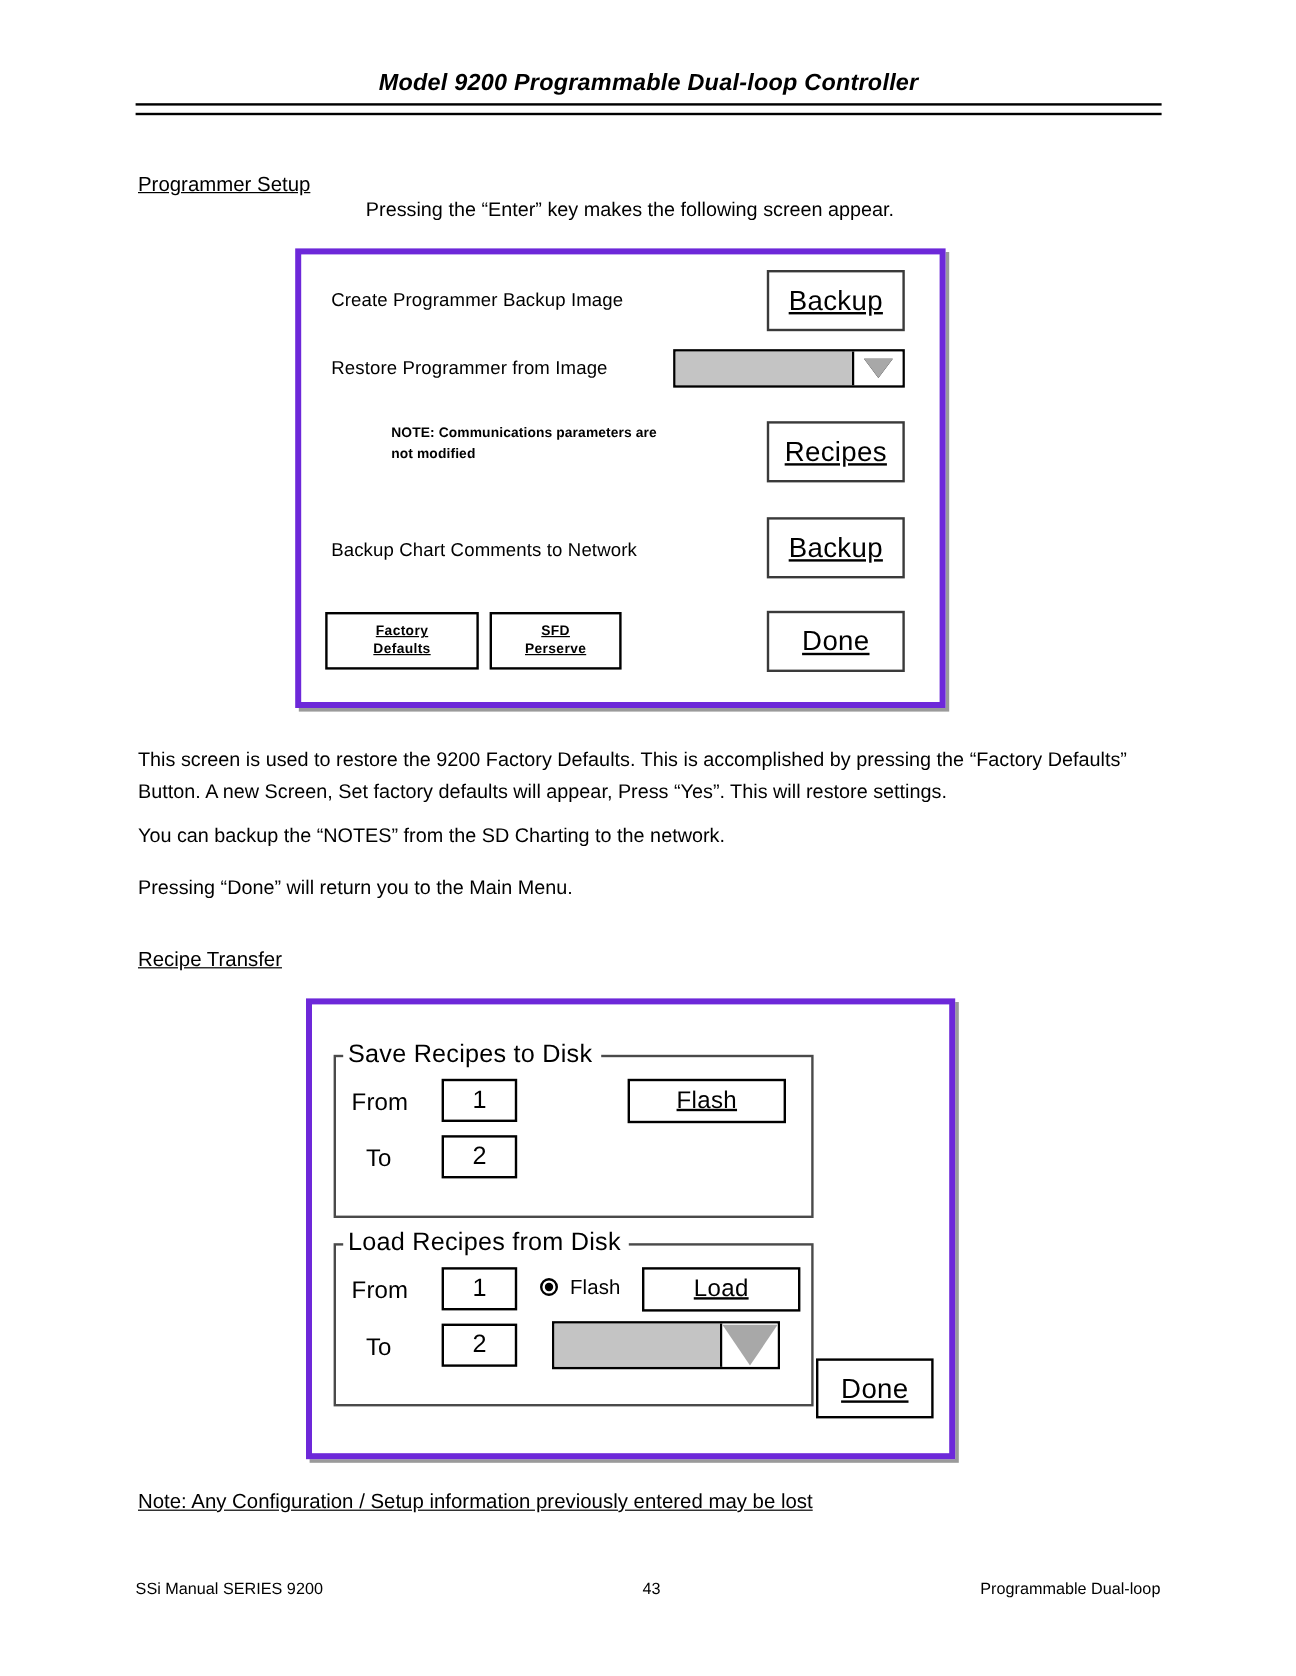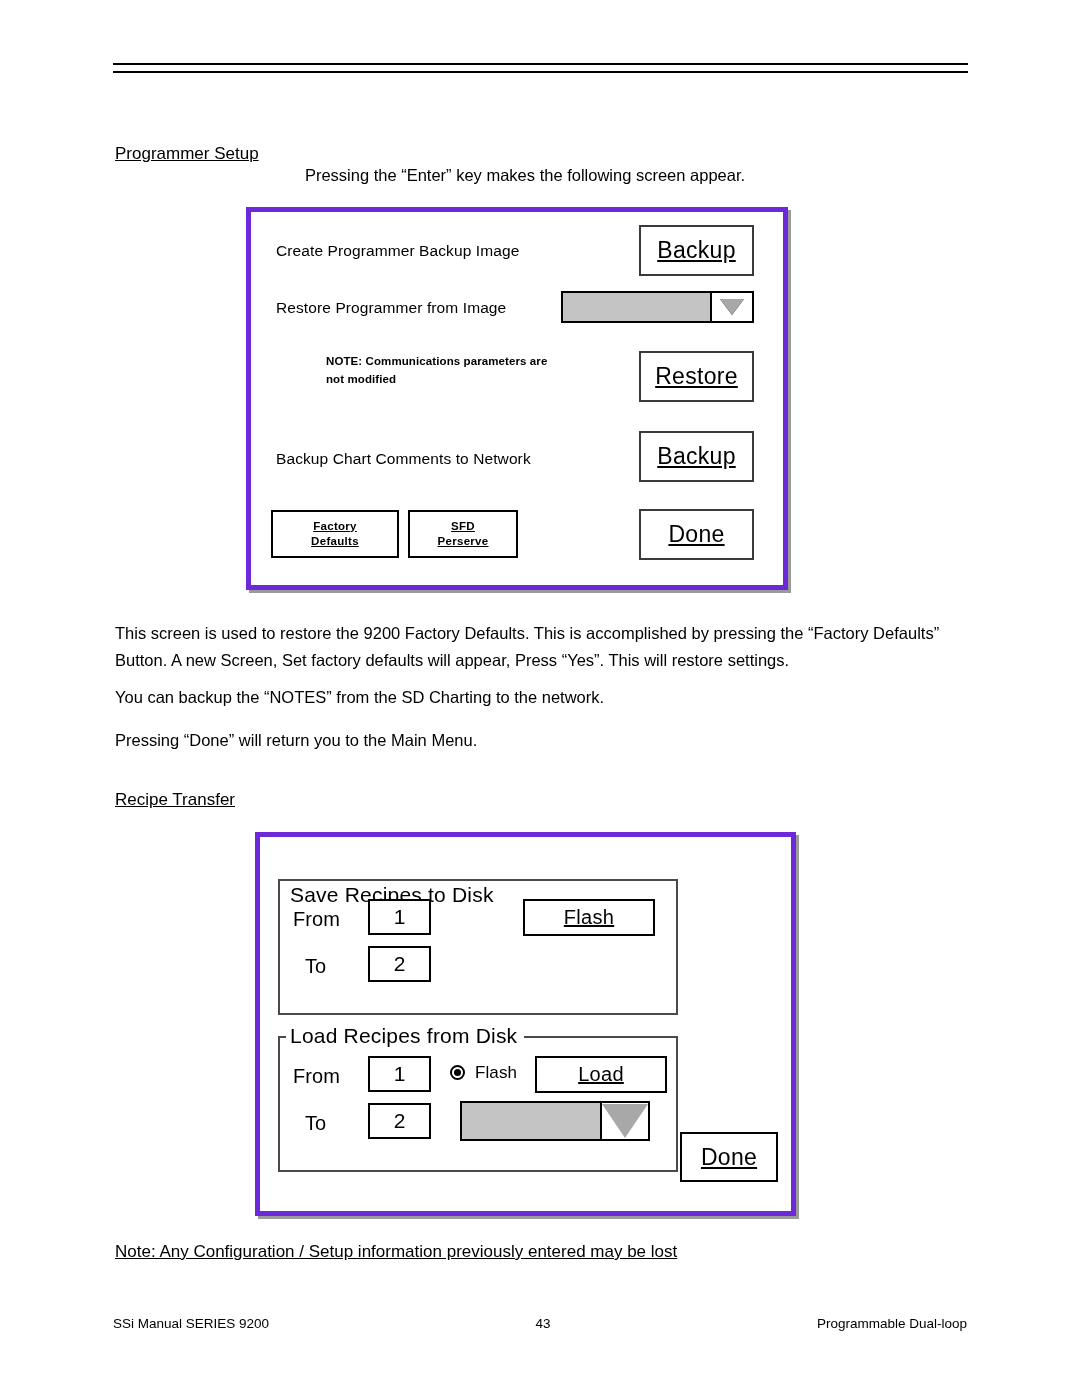--- a/index.html
+++ b/index.html
@@ -180,20 +180,21 @@
     font-size: 13.5px;
   }
   #footer .f-left  { width: 370px; text-align: left; }
   #footer .f-mid   { width: 120px; text-align: center; }
   #footer .f-right { flex: 1; text-align: right; padding-right: 6px; }
 </style>
 </head>
 <body>
 
 <div id="page-header">
+  <div id="header-title">Model 9200 Programmable Dual-loop Controller</div>
   <div id="header-rule"></div>
 </div>
 
 <div class="section-heading" style="left:115px; top:144px;text-align:center;">Programmer Setup</div>
 
 <div class="para" style="left:115px; top:162px; width:820px;text-align:center;">Pressing the “Enter” key makes the following screen appear.</div>
 
 <div class="dialog" id="dialog-programmer-setup" style="left:246px; top:207px; width:542px; height:383px;">
 
   <div class="ui-label" style="left:25px; top:30px;">Create Programmer Backup Image</div>
@@ -205,21 +206,21 @@
   <div class="ui-combo" style="left:310px; top:79px; width:193px; height:32px;">
     <div class="field"></div>
     <div class="arrow-btn" style="width:40px;">
       <span class="tri" style="border-left:12px solid transparent;border-right:12px solid transparent;border-top:16px solid #a8a8a8;filter:drop-shadow(0 0 0 #000);outline:none;"></span>
     </div>
   </div>
 
   <div class="ui-label small" style="left:75px; top:141px;">NOTE: Communications parameters are</div>
   <div class="ui-label small" style="left:75px; top:159px;">not modified</div>
 
-  <div class="ui-btn" style="left:388px; top:139px; width:115px; height:51px;">Restore</div>
+  <div class="ui-btn" style="left:388px; top:139px; width:115px; height:51px;">Recipes</div>
 
   <div class="ui-label" style="left:25px; top:238px;">Backup Chart Comments to Network</div>
 
   <div class="ui-btn" style="left:388px; top:219px; width:115px; height:51px;">Backup</div>
 
   <div class="ui-btn tiny" style="left:20px; top:298px; width:128px; height:48px;">
     <span>Factory</span>
     <span>Defaults</span>
   </div>
 
@@ -235,21 +236,21 @@
 
 <div class="para" style="left:115px; top:684px; width:825px;">You can backup the “NOTES” from the SD Charting to the network.</div>
 
 <div class="para" style="left:115px; top:727px; width:825px;">Pressing “Done” will return you to the Main Menu.</div>
 
 <div class="section-heading" style="left:115px; top:790px;">Recipe Transfer</div>
 
 <div class="dialog" id="dialog-recipe-transfer" style="left:255px; top:832px; width:541px; height:384px;">
 
   <div class="groupbox" style="left:18px; top:42px; width:400px; height:136px;"></div>
-  <div class="group-legend" style="left:26px; top:30px;margin-top:16px;">Save Recipes to Disk</div>
+  <div class="group-legend" style="left:26px; top:30px;">Save Recipes to Disk</div>
 
   <div class="ui-label" style="left:33px; top:71px; font-size:20px;">From</div>
   <div class="ui-numbox" style="left:108px; top:62px; width:63px; height:36px;">1</div>
 
   <div class="ui-btn thin" style="left:263px; top:62px; width:132px; height:37px;">Flash</div>
 
   <div class="ui-label" style="left:45px; top:118px; font-size:20px;">To</div>
   <div class="ui-numbox" style="left:108px; top:109px; width:63px; height:36px;">2</div>
 
   <div class="groupbox" style="left:18px; top:199px; width:400px; height:136px;"></div>

